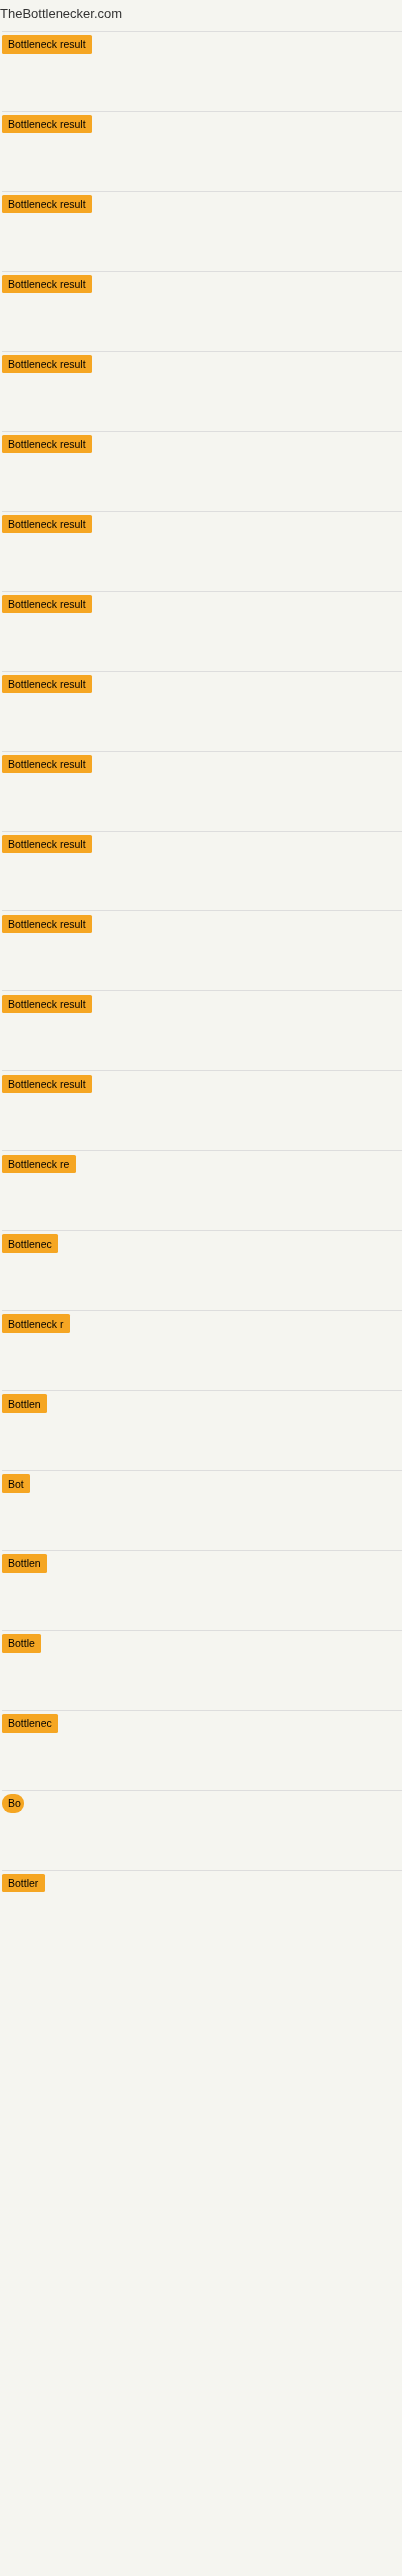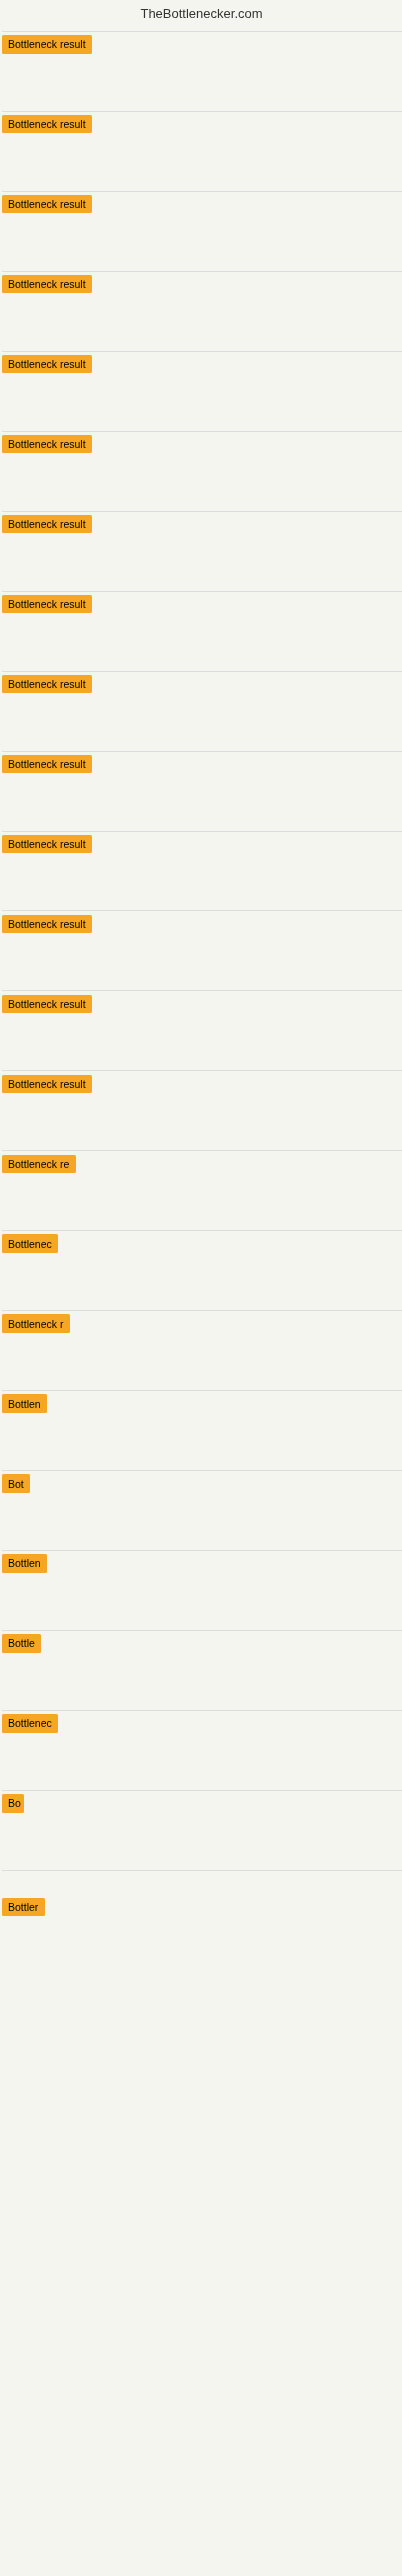--- a/index.html
+++ b/index.html
@@ -10,21 +10,21 @@
 
     body {
       width: 403px;
       min-height: 2576px;
       background-color: #f5f5f0;
       font-family: Arial, sans-serif;
       position: relative;
     }
 
     .site-title {
-      text-align: center;
+      text-align: left;
       font-size: 13px;
       color: #333;
       padding: 6.4px 0 3.2px 0;
       font-weight: normal;
     }
 
     .bottleneck-item {
       margin: 0 0 0 1.6px;
       padding: 6.4px 0 48px 0;
     }
@@ -69,17 +69,17 @@
       <div class="bottleneck-item"><hr class="divider"><span class="bottleneck-badge" style="max-width: 93px;">Bottleneck result</span></div>
       <div class="bottleneck-item"><hr class="divider"><span class="bottleneck-badge" style="max-width: 93px;">Bottleneck result</span></div>
       <div class="bottleneck-item"><hr class="divider"><span class="bottleneck-badge" style="max-width: 76px;">Bottleneck re</span></div>
       <div class="bottleneck-item"><hr class="divider"><span class="bottleneck-badge" style="max-width: 58px;">Bottlenec</span></div>
       <div class="bottleneck-item"><hr class="divider"><span class="bottleneck-badge" style="max-width: 71px;">Bottleneck r</span></div>
       <div class="bottleneck-item"><hr class="divider"><span class="bottleneck-badge" style="max-width: 52px;">Bottlen</span></div>
       <div class="bottleneck-item"><hr class="divider"><span class="bottleneck-badge" style="max-width: 31px;">Bot</span></div>
       <div class="bottleneck-item"><hr class="divider"><span class="bottleneck-badge" style="max-width: 52px;">Bottlen</span></div>
       <div class="bottleneck-item"><hr class="divider"><span class="bottleneck-badge" style="max-width: 44px;">Bottle</span></div>
       <div class="bottleneck-item"><hr class="divider"><span class="bottleneck-badge" style="max-width: 60px;">Bottlenec</span></div>
-      <div class="bottleneck-item"><hr class="divider"><span class="bottleneck-badge" style="max-width: 22.5px;">Bo</span></div>
-      <div class="bottleneck-item"><hr class="divider"><span class="bottleneck-badge" style="max-width: 44px; margin-top: 24px;">Bottler</span></div>
+      <div class="bottleneck-item"><hr class="divider"><span class="bottleneck-badge" style="max-width: 22.5px; border-radius: 9px;">Bo</span></div>
+      <div class="bottleneck-item"><hr class="divider"><span class="bottleneck-badge" style="max-width: 44px;">Bottler</span></div>
     </div>
 </div>
 
 
 </body></html>

